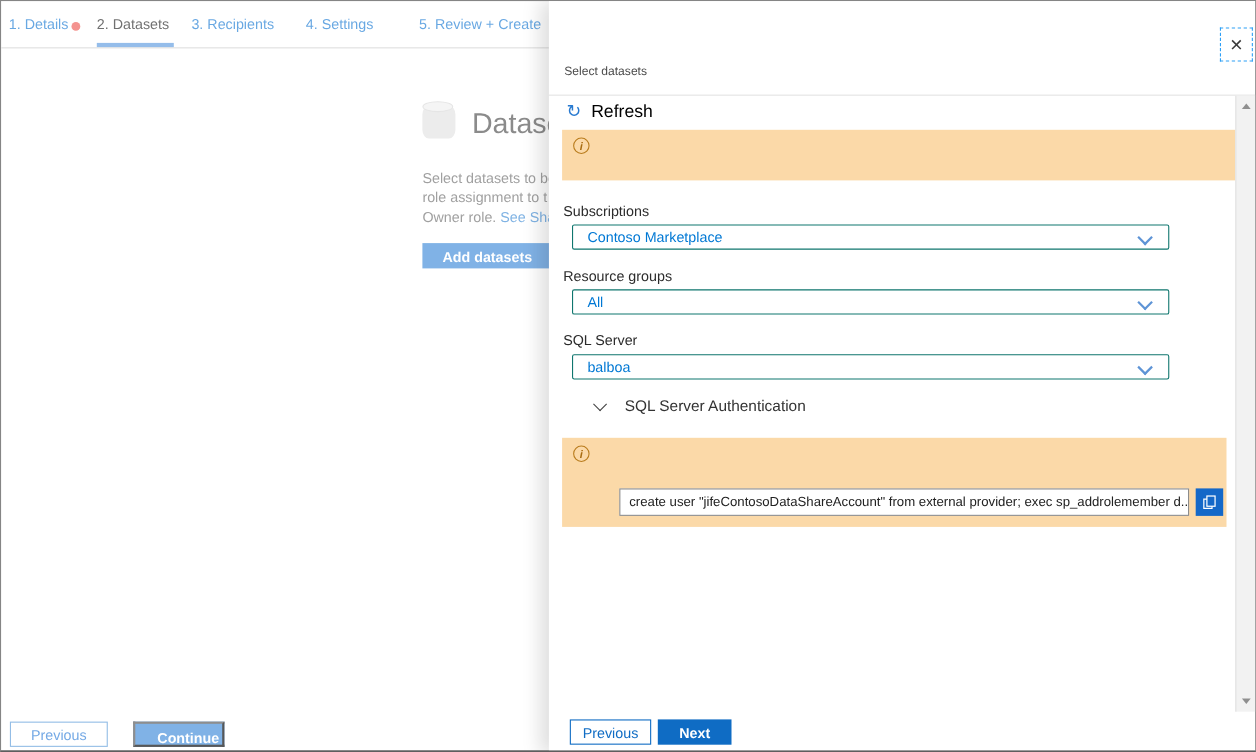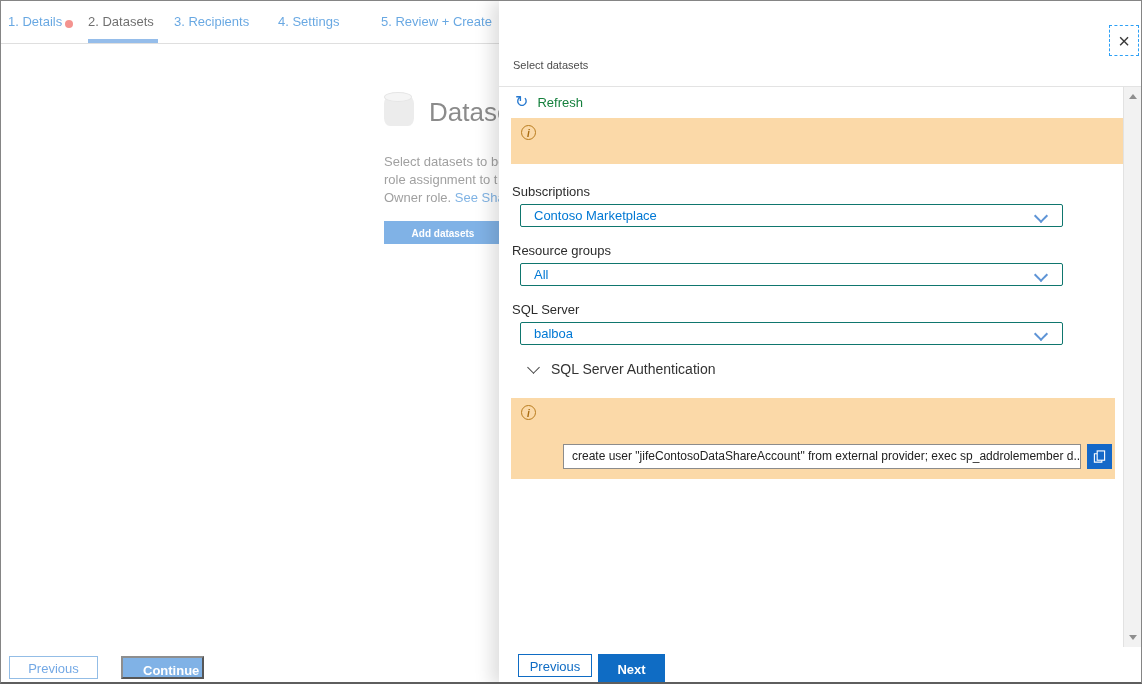--- a/index.html
+++ b/index.html
@@ -13,63 +13,63 @@
   .tab-underline{position:absolute;left:87px;top:38px;width:70px;height:4px;background:#5e9ce0;}
   .tab-dot{position:absolute;left:64px;top:19px;width:8px;height:8px;border-radius:50%;background:#ee5c55;}
   .tabs-divider{position:absolute;left:0;top:42px;width:498px;height:1px;background:#cfcfcf;}
   .cyl{position:absolute;left:383px;top:95px;width:30px;height:30px;background:#e2e2e2;border-radius:6px/8px;}
   .cyl::before{content:"";position:absolute;left:0;top:-4px;width:28px;height:10px;background:#f0f0f0;
                border:1px solid #d8d8d8;border-radius:50%;box-sizing:border-box;}
   .step-heading{position:absolute;left:428px;top:96px;font-size:26px;color:#4f4f4f;white-space:nowrap;}
   .step-desc{position:absolute;left:383px;top:152px;font-size:13px;line-height:18px;color:#6f6f6f;white-space:nowrap;}
   .step-desc a{color:#3f8cd6;text-decoration:none;}
   .add-btn{position:absolute;left:383px;top:220px;width:118px;height:23px;background:#3f8bda;color:#fff;
-           font-size:10px;font-weight:bold;text-align:center;line-height:23px;border:none;white-space:nowrap;}
+           font-size:13px;font-weight:bold;text-align:center;line-height:23px;border:none;white-space:nowrap;}
   .pg-prev{position:absolute;left:8px;top:655px;width:89px;height:23px;background:#fff;border:1px solid #5b9bd9;
            color:#2b7cd8;font-size:13px;text-align:center;line-height:21px;box-sizing:border-box;}
   .pg-cont{position:absolute;left:120px;top:655px;width:83px;height:23px;background:#3f8bda;color:#fff;
            font-size:13px;font-weight:bold;text-align:center;line-height:23px;padding-left:20px;}
   
   .panel{position:absolute;left:498px;top:0;width:644px;height:684px;background:#fff;z-index:3;
          box-shadow:-8px 0 16px rgba(0,0,0,0.13);}
   .panel-title{position:absolute;left:14px;top:27px;font-size:24px;color:#161616;white-space:nowrap;}
   .panel-subtitle{position:absolute;left:14px;top:58px;font-size:11px;color:#4c4c4c;}
   .close-btn{position:absolute;left:610px;top:24px;width:30px;height:31px;border:1px dashed #2da0f6;
              box-sizing:border-box;background:#fff;color:#3a3a3a;font-size:20px;line-height:28px;text-align:center;cursor:pointer;}
   .hdr-divider{position:absolute;left:0;top:85px;width:644px;height:1px;background:#e3e3e3;}
   .refresh{position:absolute;left:16px;top:92px;height:18px;display:flex;align-items:center;gap:9px;cursor:pointer;}
   .refresh .ric{color:#2779d0;font-size:16px;line-height:16px;}
-  .refresh .rlabel{font-size:13px;color:#15803d;}
+  .refresh .rlabel{font-size:16px;color:#000000;}
   .banner{position:absolute;background:#fbd9a8;}
   .banner1{left:12px;top:117px;width:612px;height:46px;}
   .banner2{left:12px;top:397px;width:604px;height:81px;}
   .info-ic{position:absolute;left:10px;top:7px;width:15px;height:15px;border:1px solid #b97c1d;border-radius:50%;
            color:#a86b10;font-size:10px;font-style:italic;font-weight:bold;text-align:center;line-height:15px;box-sizing:border-box;}
   .banner-text{position:absolute;left:34px;top:6px;font-size:12.5px;line-height:17px;color:#3c3c3c;}
   .banner1 .banner-text{width:580px;}
   .banner2 .banner-text{width:500px;}
   .banner-text a{color:#0d71d9;text-decoration:none;}
   .field-label{position:absolute;left:13px;font-size:13px;color:#2c2c2c;}
   .dropdown{position:absolute;left:21px;width:543px;height:23px;border:1px solid #0f766e;border-radius:2px;
             background:#fff;box-sizing:border-box;cursor:pointer;}
   .dropdown .val{position:absolute;left:13px;top:0;font-size:13px;line-height:21px;color:#0078d4;}
   .chev{position:absolute;right:16px;top:6px;width:8px;height:8px;border-right:2px solid #5e94d6;
         border-bottom:2px solid #5e94d6;transform:rotate(45deg);}
-  .auth-row{position:absolute;left:30px;top:360px;display:flex;align-items:center;gap:13px;cursor:pointer;}
+  .auth-row{position:absolute;left:42px;top:360px;display:flex;align-items:center;gap:18px;cursor:pointer;}
   .auth-chev{width:8px;height:8px;border-right:1.6px solid #444;border-bottom:1.6px solid #444;
              transform:rotate(45deg);margin-top:-4px;}
   .auth-label{font-size:14px;color:#333;}
   .code-box{position:absolute;left:52px;top:46px;width:518px;height:25px;background:#fff;border:1px solid #8c8c8c;
             box-sizing:border-box;font-size:12px;line-height:23px;color:#222;padding:0 8px;
             white-space:nowrap;overflow:hidden;}
   .copy-btn{position:absolute;left:576px;top:46px;width:25px;height:25px;background:#1468c8;border:none;
             display:flex;align-items:center;justify-content:center;cursor:pointer;}
   .pn-prev{position:absolute;left:19px;top:653px;width:74px;height:23px;background:#fff;border:1px solid #0f6cc4;
            color:#0f6cc4;font-size:13px;text-align:center;line-height:21px;box-sizing:border-box;cursor:pointer;}
-  .pn-next{position:absolute;left:99px;top:653px;width:67px;height:31px;background:#0f6cc4;border:none;color:#fff;
+  .pn-next{position:absolute;left:99px;top:653px;width:67px;height:23px;background:#0f6cc4;border:none;color:#fff;
            font-size:13px;font-weight:bold;text-align:center;line-height:23px;cursor:pointer;}
   .scrollbar{position:absolute;left:624px;top:86px;width:18px;height:560px;background:#f2f2f2;border-left:1px solid #e2e2e2;}
   .sb-up{position:absolute;left:5px;top:7px;width:0;height:0;border-left:4px solid transparent;
          border-right:4px solid transparent;border-bottom:5px solid #8f8f8f;}
   .sb-down{position:absolute;left:5px;bottom:7px;width:0;height:0;border-left:4px solid transparent;
            border-right:4px solid transparent;border-top:5px solid #8f8f8f;}
 </style>
 </head>
 <body>
 

